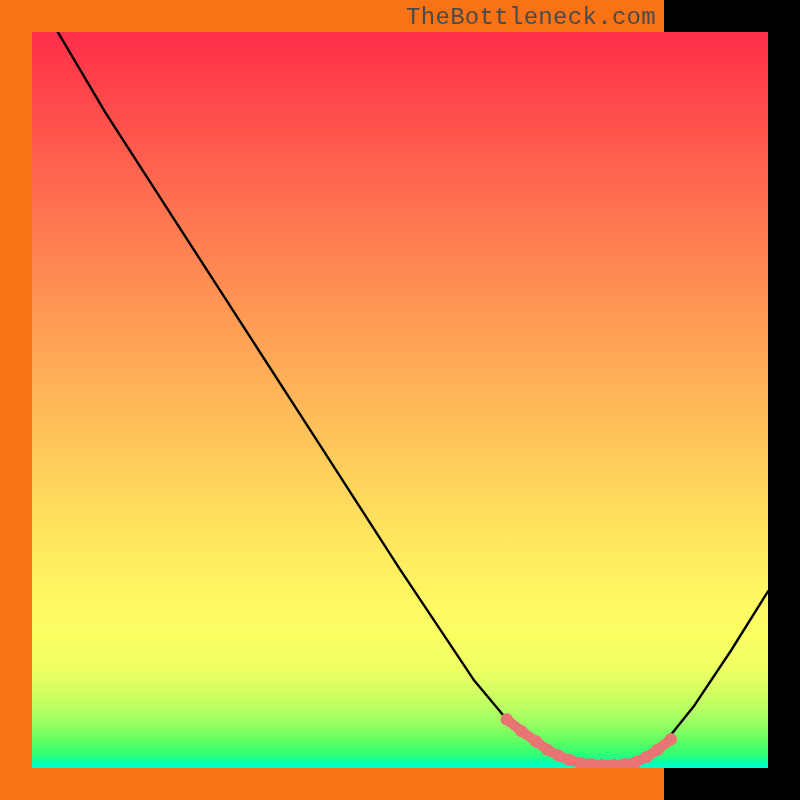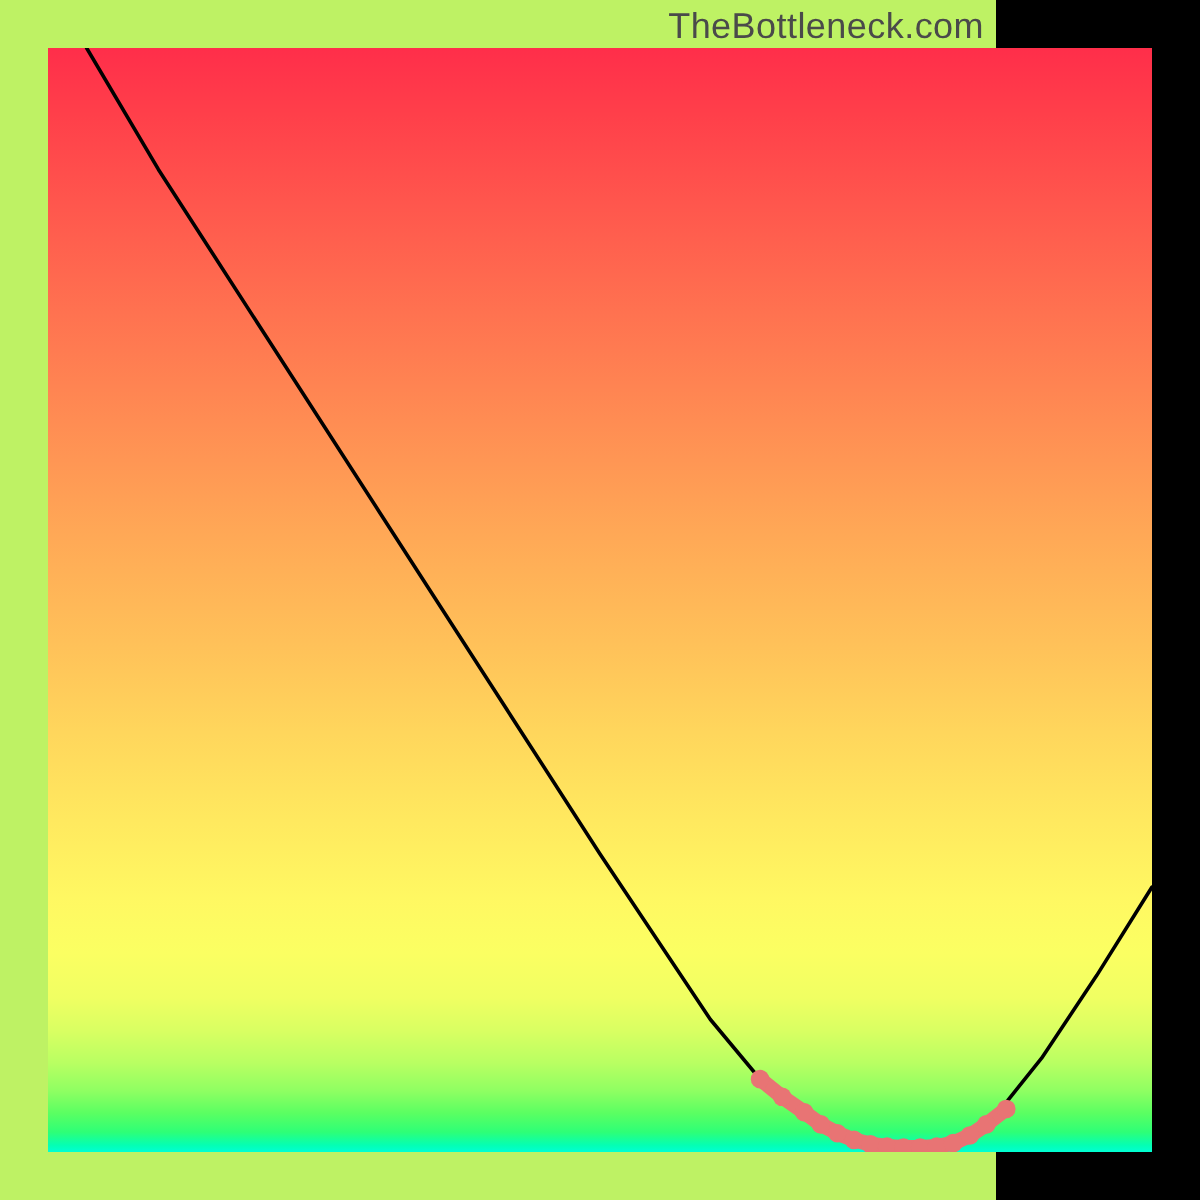--- a/index.html
+++ b/index.html
@@ -1,17 +1,17 @@
 <!DOCTYPE html>
 <html><head>
 <meta charset="utf-8">
 <style>
   * { margin: 0; padding: 0; box-sizing: border-box; }
   body { background: #000; width: 800px; height: 800px; position: relative; font-family: Arial, sans-serif; }
-  .outer { width: 664px; height: 800px; background: #bef264; position: relative; }
+  .outer { width: 664px; height: 800px; background: #f97316; position: relative; font-family: Liberation Mono, monospace; }
   .watermark { position: absolute; top: 4px; right: 8px; color: #4a4a4a; font-size: 24px; font-weight: 500; letter-spacing: 0.3px; }
   .plot-area {
     position: absolute;
     top: 32px;
     left: 32px;
     width: 736px;
     height: 736px;
     background: linear-gradient(to bottom,
       #ff2e4a 0%,
       #ff3f4a 6%,

